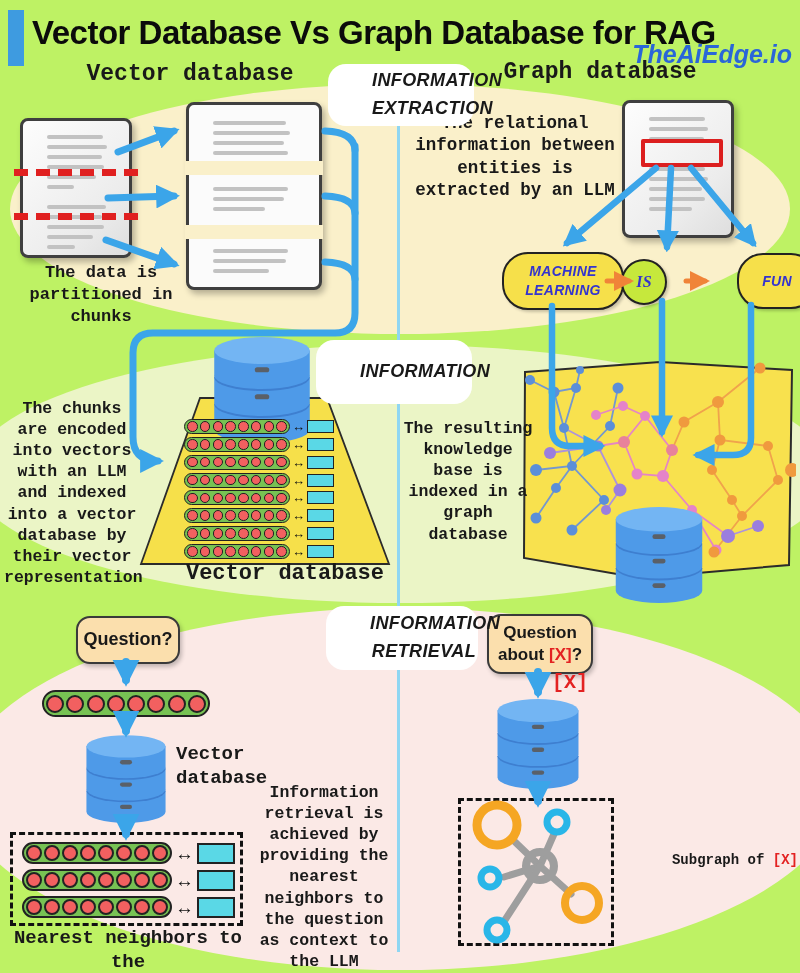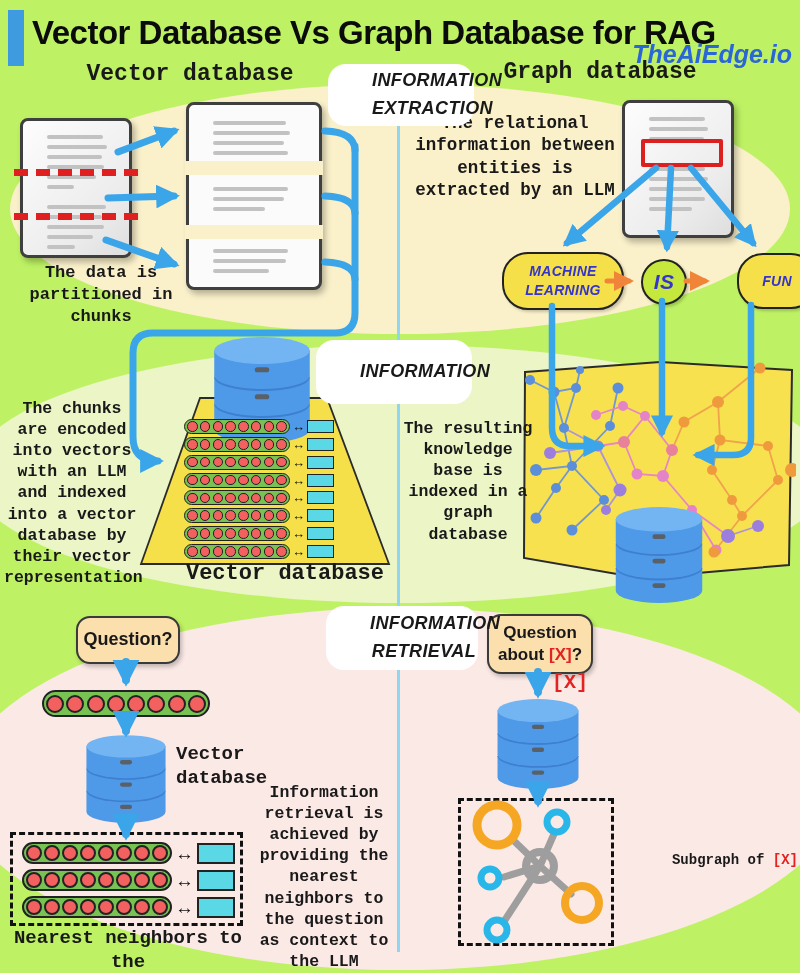--- a/index.html
+++ b/index.html
@@ -220,21 +220,21 @@
         <div class="dl" style="width: 80%;"></div>
         <div class="dl" style="width: 84%;"></div>
         <div class="dl" style="width: 76%;"></div>
         <div class="dl" style="width: 80%;"></div>
         <div class="dl" style="width: 62%;"></div>
       </div>
     <div class="hl" style="left:16px;top:36px;width:74px;height:20px;"></div>
   </div>
 
   <div class="enode" style="left:502px;top:252px;width:102px;height:54px;padding:0 8px;">MACHINE LEARNING</div>
-  <div class="enode" style="left:641px;top:259px;width:42px;height:42px;border-radius:50%;background:#C6E83C;font-size:21px;">IS</div>
+  <div class="enode" style="left:621px;top:259px;width:42px;height:42px;border-radius:50%;background:#C6E83C;font-size:16px;font-family:Liberation Serif, serif;">IS</div>
   <div class="enode" style="left:737px;top:253px;width:76px;height:52px;font-size:14px;">FUN</div>
 
   <svg class="abs" style="left:210px;top:336px;" width="104" height="108">
       <use href="#db"></use>
     </svg>
   <svg class="abs" style="left:612px;top:506px;" width="94" height="98">
       <use href="#db"></use>
     </svg>
   <svg class="abs" style="left:83px;top:734px;" width="86" height="90">
       <use href="#db"></use>

